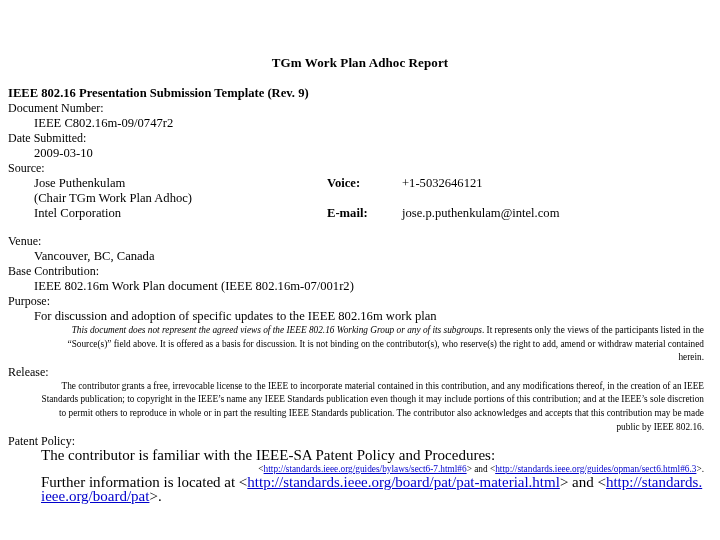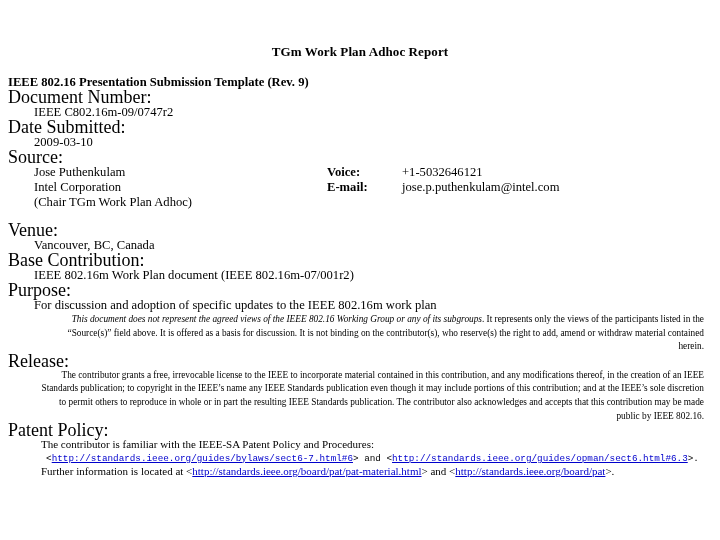--- a/index.html
+++ b/index.html
@@ -14,21 +14,21 @@
     overflow: hidden;
     font-family: "Liberation Serif", "DejaVu Serif", serif;
     color: #000000;
     -webkit-font-smoothing: none;
   }
   .page {
     position: relative;
     width: 720px;
     height: 540px;
     box-sizing: border-box;
-    padding: 0 8px;
+    padding: 11px 8px;
   }
 
   
   .doc-title {
     margin: 0;
     padding-top: 44px;
     text-align: center;
     font-size: 13px;
     font-weight: bold;
     letter-spacing: 0.1px;
@@ -40,21 +40,21 @@
     margin-top: 16px;
     font-size: 12.6px;
     line-height: 14.8px;
   }
   .heading-bold {
     font-weight: bold;
     font-size: 12.6px;
     line-height: 15px;
   }
   .label-line {
-    font-size: 18px;
+    font-size: 12px;
     line-height: 15px;
   }
   .value-line {
     font-size: 12.6px;
     line-height: 15px;
     padding-left: 26px;
   }
 
   
   .source-rows {
@@ -99,26 +99,25 @@
     text-align: right;
     padding-right: 8px;
   }
   .fineprint em {
     font-style: italic;
   }
   .fineprint-center {
     font-size: 9.3px;
     line-height: 13.6px;
     padding-left: 33px;
-    text-align: center;
+    text-align: right;
     padding-right: 8px;
-    font-family: Liberation Mono, monospace;
   }
   .fineprint-plain {
-    font-size: 11px;
+    font-size: 15px;
     line-height: 13.6px;
     padding-left: 33px;
     padding-right: 8px;
   }
   a.doclink {
     color: #0000cc;
     text-decoration: underline;
     word-break: break-all;
   }
 </style>
@@ -141,26 +140,26 @@
 
     <div class="label-line">Source:</div>
 
     <div class="source-rows">
       <div class="source-row">
         <span class="src-name">Jose Puthenkulam</span>
         <span class="src-label">Voice:</span>
         <span class="src-value">+1-5032646121</span>
       </div>
       <div class="source-row">
+        <span class="src-name">(Chair TGm Work Plan Adhoc)</span>
+      </div>
+      <div class="source-row">
         <span class="src-name">Intel Corporation</span>
         <span class="src-label">E-mail:</span>
         <span class="src-value">jose.p.puthenkulam@intel.com</span>
-      </div>
-      <div class="source-row">
-        <span class="src-name">(Chair TGm Work Plan Adhoc)</span>
       </div>
     </div>
 
     <div class="gap-block"></div>
 
     <div class="label-line">Venue:</div>
     <div class="value-line">Vancouver, BC, Canada</div>
 
     <div class="label-line">Base Contribution:</div>
     <div class="value-line">IEEE 802.16m Work Plan document (IEEE 802.16m-07/001r2)</div>

